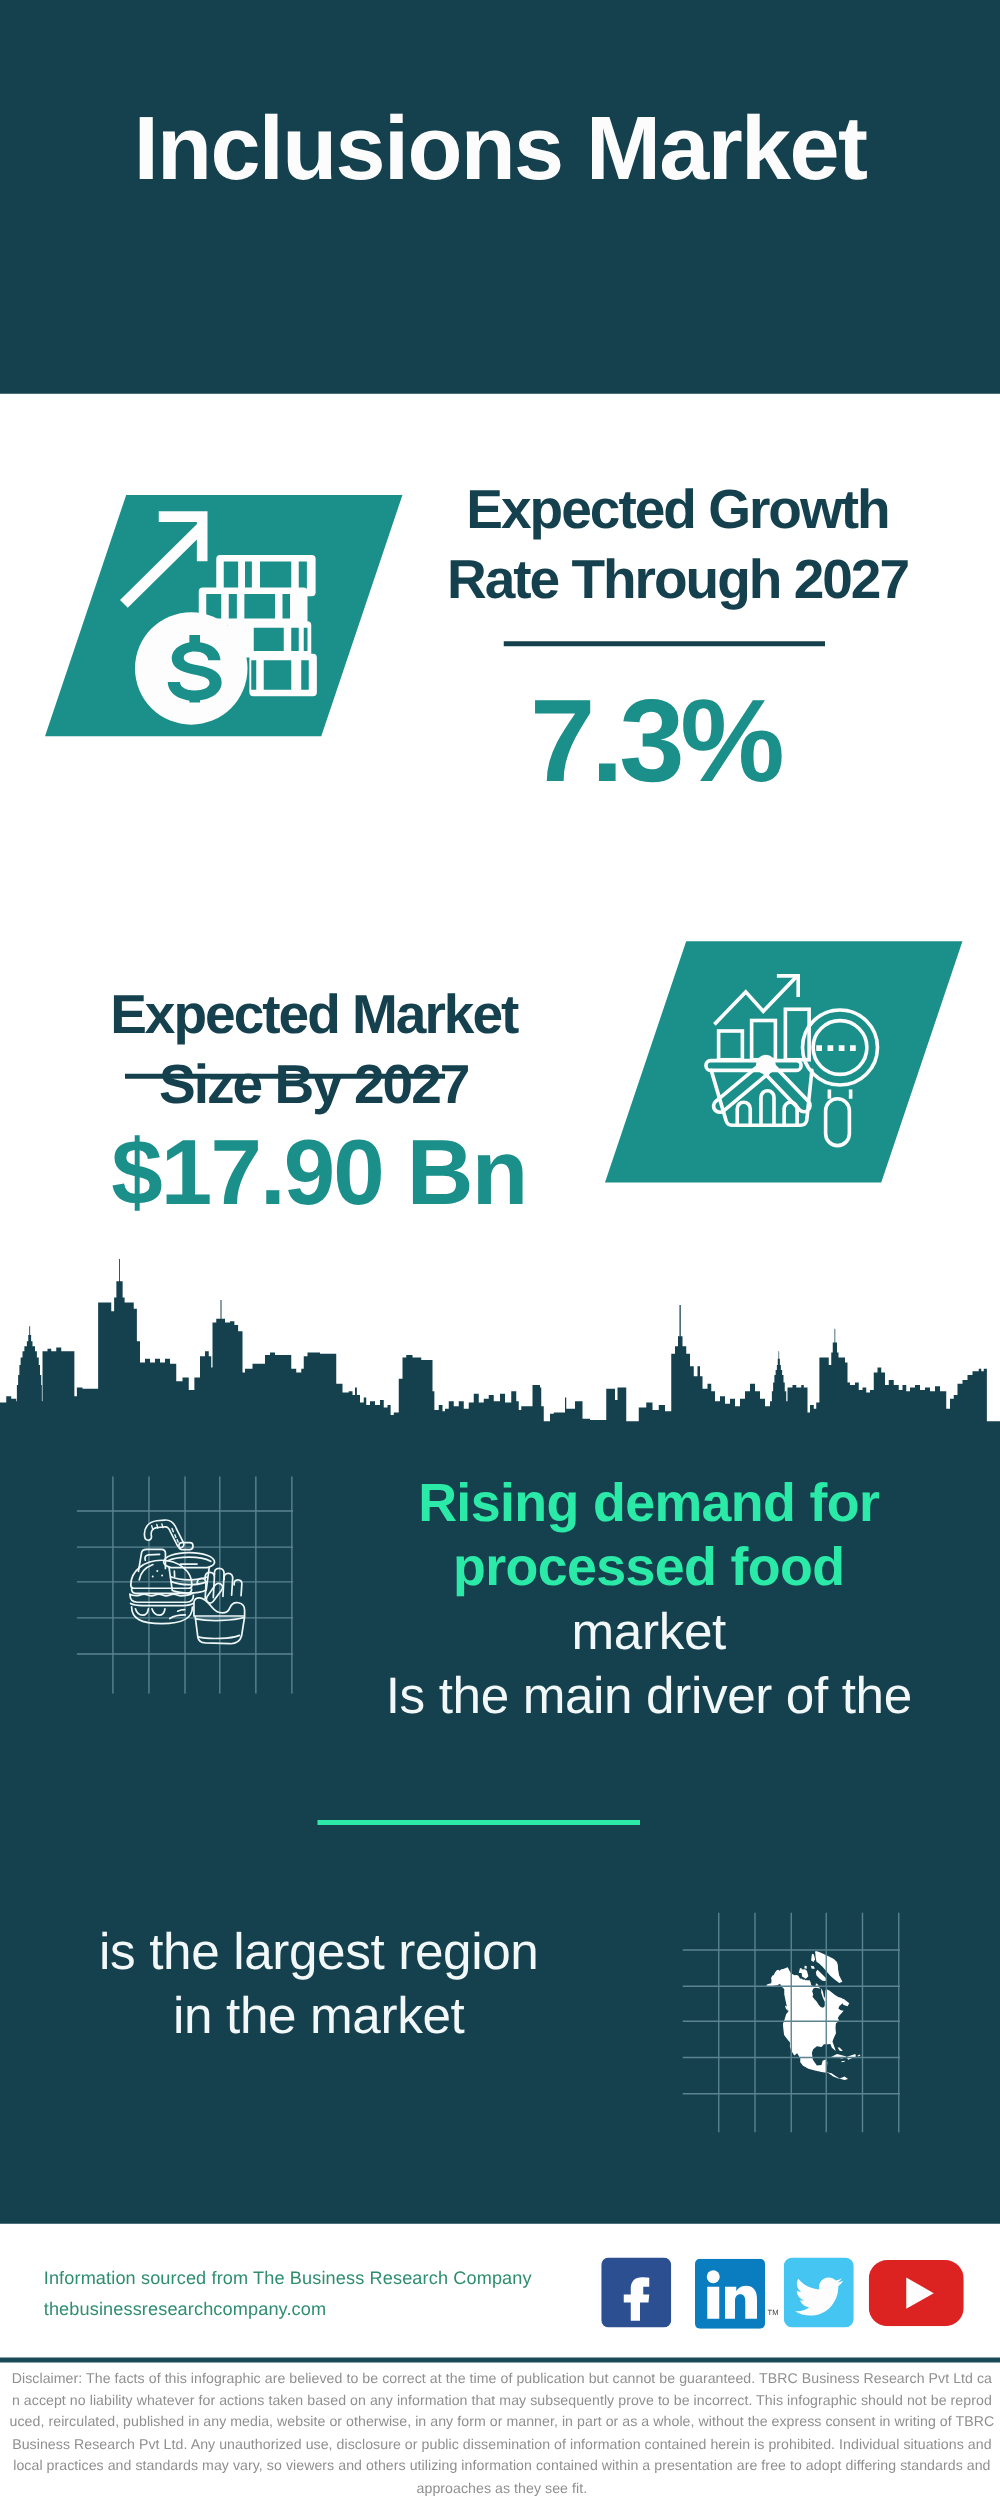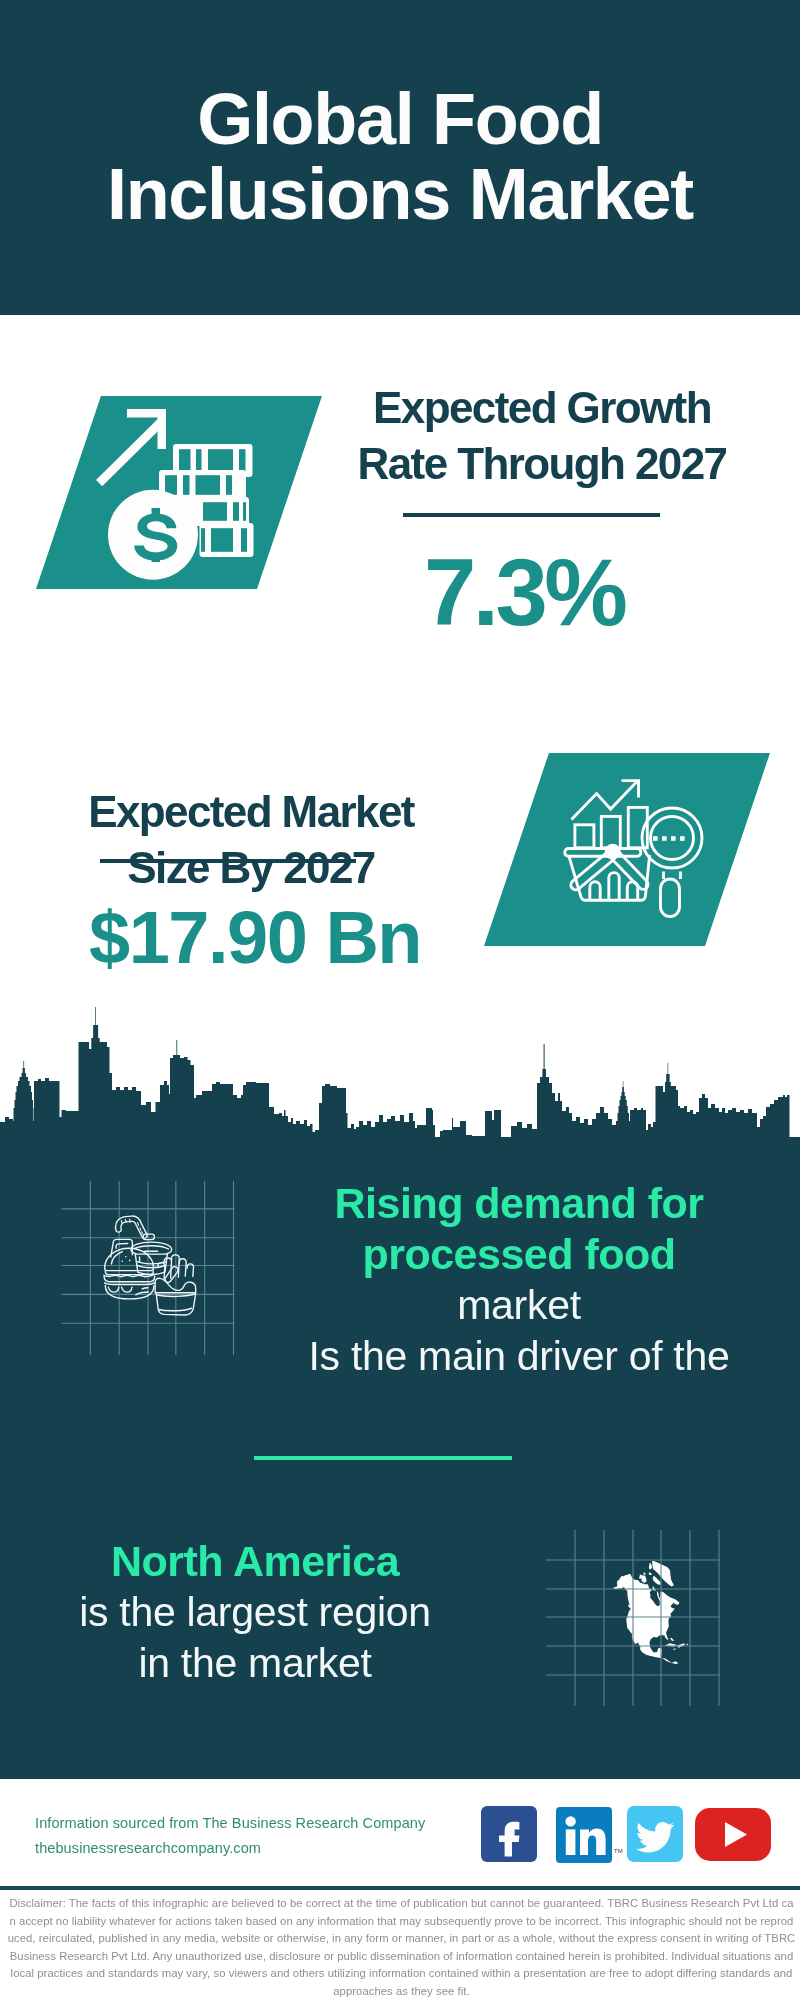--- a/index.html
+++ b/index.html
@@ -85,21 +85,20 @@
     position:absolute; left:7px; top:1895px; width:789px;
     color:#8f8f8f; font-size:11.3px; line-height:17.6px; text-align:center;
     letter-spacing:0.055px; word-break:break-all;
   }
 </style>
 </head>
 <body>
 
 <div class="header">
   <div class="header-title">
-    <div>Global Food</div>
     <div>Inclusions Market</div>
   </div>
 </div>
 
 <div class="para" id="para1"></div>
 <svg class="para-icon" id="icon1" viewBox="0 0 200 190">
   <g>
     <path d="M 35,11 L 74,11 L 74,51 L 65.5,51 L 65.5,19.5 L 35,19.5 Z" fill="#fdfdfd"></path>
     <path d="M 4,82 L 66.2,20.6 L 72.4,26.8 L 10.2,88.2 Z" fill="#fdfdfd"></path>
   </g>
@@ -265,21 +264,20 @@
   <path d="M 51,33.3 L 51,36.2 L 52.3,40.1 L 53.8,43.3 L 53.8,46.8 L 52.4,48.2 L 50.5,47.5 L 48.9,45.7 L 47.3,43.2 L 45.6,41.3 L 44,39.3 L 44.6,37.3 L 43.7,34.9 L 44.7,32.8 L 46.2,32.1 L 47.6,32.3 L 49.1,32.6 Z" fill="#15414f"></path>
 </svg>
 <svg class="gridbox" id="grid2" viewBox="0 0 174 176">
   <g stroke="#5b8490" stroke-width="1.1" fill="none">
     <path d="M 29,0 L 29,176 M 58,0 L 58,176 M 87,0 L 87,176 M 115,0 L 115,176 M 144,0 L 144,176 M 173,0 L 173,176"></path>
     <path d="M 0,30 L 174,30 M 0,59 L 174,59 M 0,87 L 174,87 M 0,116 L 174,116 M 0,145 L 174,145"></path>
   </g>
 </svg>
 
 <div class="insight" id="ins2">
-  <div class="hl">North America</div>
   <div class="tx">is the largest region</div>
   <div class="tx">in the market</div>
 </div>
 
 <div class="footer-src">
   <div>Information sourced from The Business Research Company</div>
   <div>thebusinessresearchcompany.com</div>
 </div>
 <div class="social">
   <a class="social-btn" id="fb">

